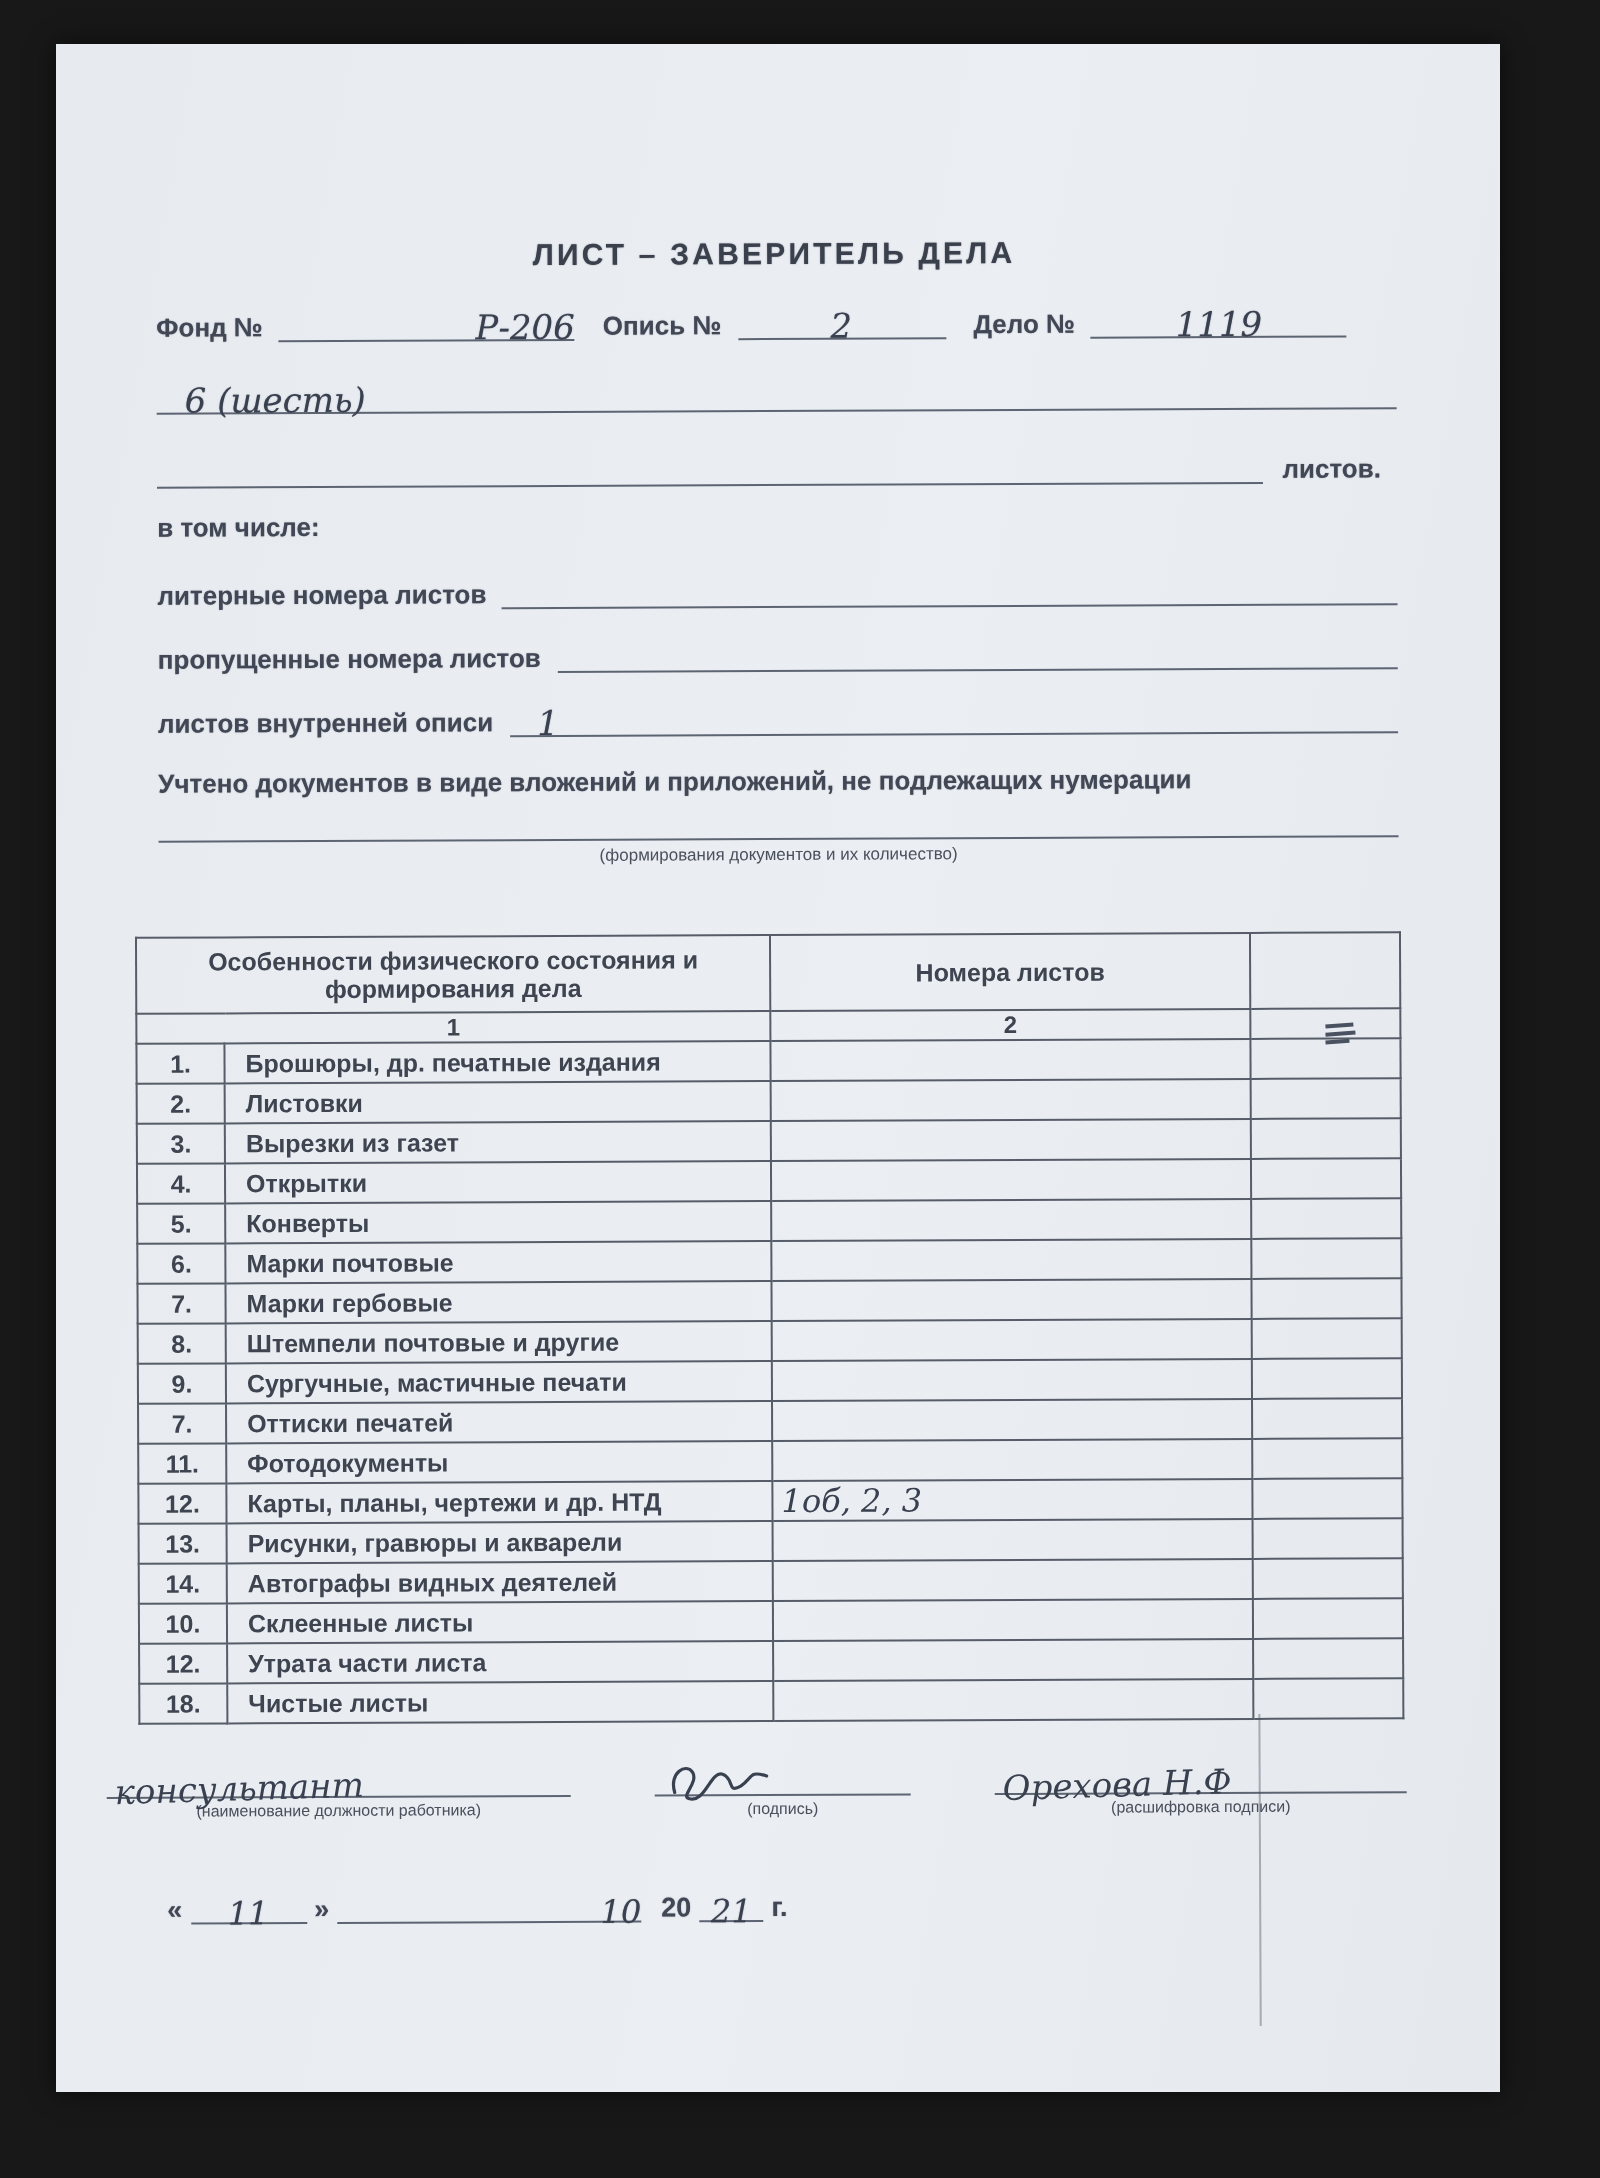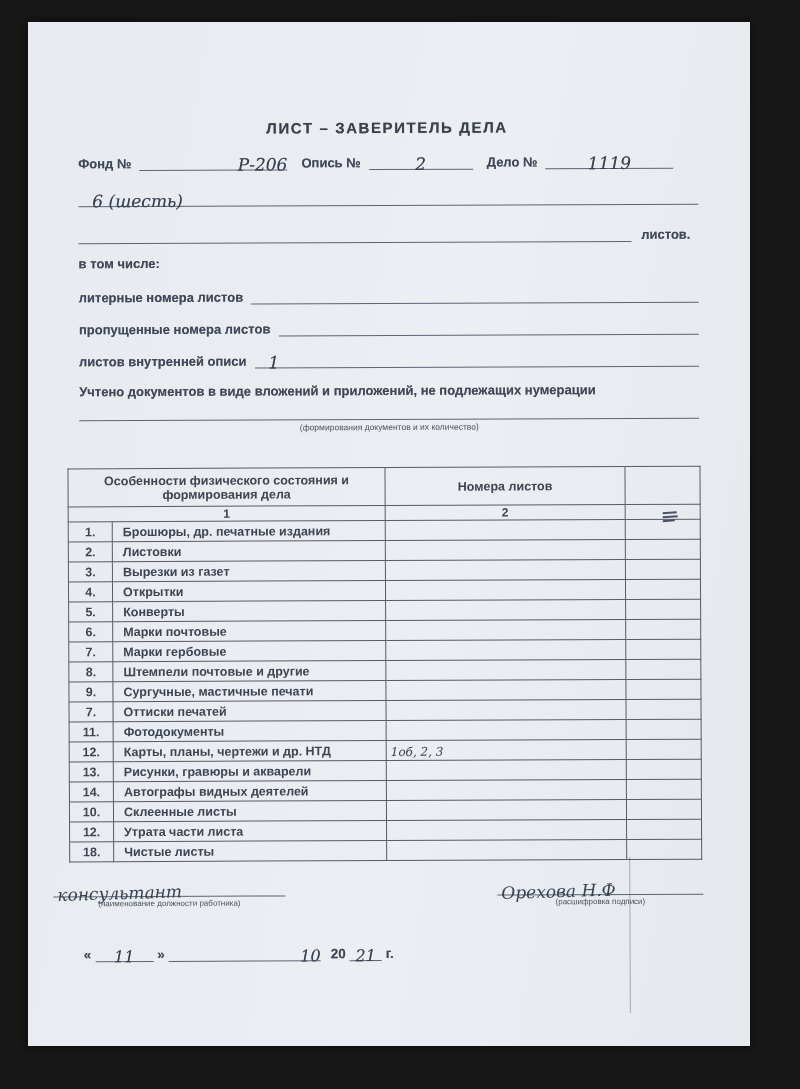--- a/index.html
+++ b/index.html
@@ -66,21 +66,21 @@
     padding:1px 4px;box-sizing:border-box;
     font-weight:600;
   }
   .ztable th{font-size:12.5px;line-height:14px;font-weight:700;}
   .ztable .hdr-num{height:15px;font-size:12px;text-align:center;padding:0;}
   .ztable .c-num{width:44px;text-align:center;}
   .ztable .c-desc{width:273px;padding-left:10px;}
   .ztable .c-val{width:240px;}
   .ztable .c-extra{width:75px;border-left:1px solid #6d7380;}
   .ztable tbody td{height:20px;}
-  .ztable .tv{font-size:12px;line-height:14px;display:inline-block;transform:translateY(1px);}
+  .ztable .tv{font-size:16px;line-height:14px;display:inline-block;transform:translateY(1px);}
   .scribble{width:16px;height:10px;margin:2px auto 0 auto;position:relative;}
   .scribble i{position:absolute;left:0;width:14px;height:1.6px;background:#4a5160;display:block;transform:rotate(-4deg);}
   .scribble i:nth-child(1){top:0;}
   .scribble i:nth-child(2){top:4px;width:15px;}
   .scribble i:nth-child(3){top:8px;width:12px;}
   
   .sig{
     position:absolute;left:24px;right:48px;top:851px;
     display:flex;justify-content:space-between;align-items:flex-end;
   }
@@ -327,20 +327,28 @@
       </tbody>
       </table>
 
       <div class="sig">
         <div class="blk b-pos">
           <span class="over">
             <span class="hand">консультант</span>
           </span>
           <span class="caption">(наименование должности работника)</span>
         </div>
+        <div class="blk b-sign">
+          <span class="over">
+            <svg width="58" height="24" viewBox="0 0 58 24" style="transform:translateY(5px)">
+              <path d="M6 18 C3 8 12 3 15 8 C18 13 9 20 13 21 C21 24 24 7 30 9 C36 11 32 19 39 15 C45 11 43 7 52 10" fill="none" stroke="#39404f" stroke-width="1.6" stroke-linecap="round"></path>
+            </svg>
+          </span>
+          <span class="caption">(подпись)</span>
+        </div>
         <div class="blk b-name">
           <span class="over">
             <span class="hand">Орехова Н.Ф</span>
           </span>
           <span class="caption">(расшифровка подписи)</span>
         </div>
       </div>
 
       <div class="daterow printed">
         <span class="q">«</span>

